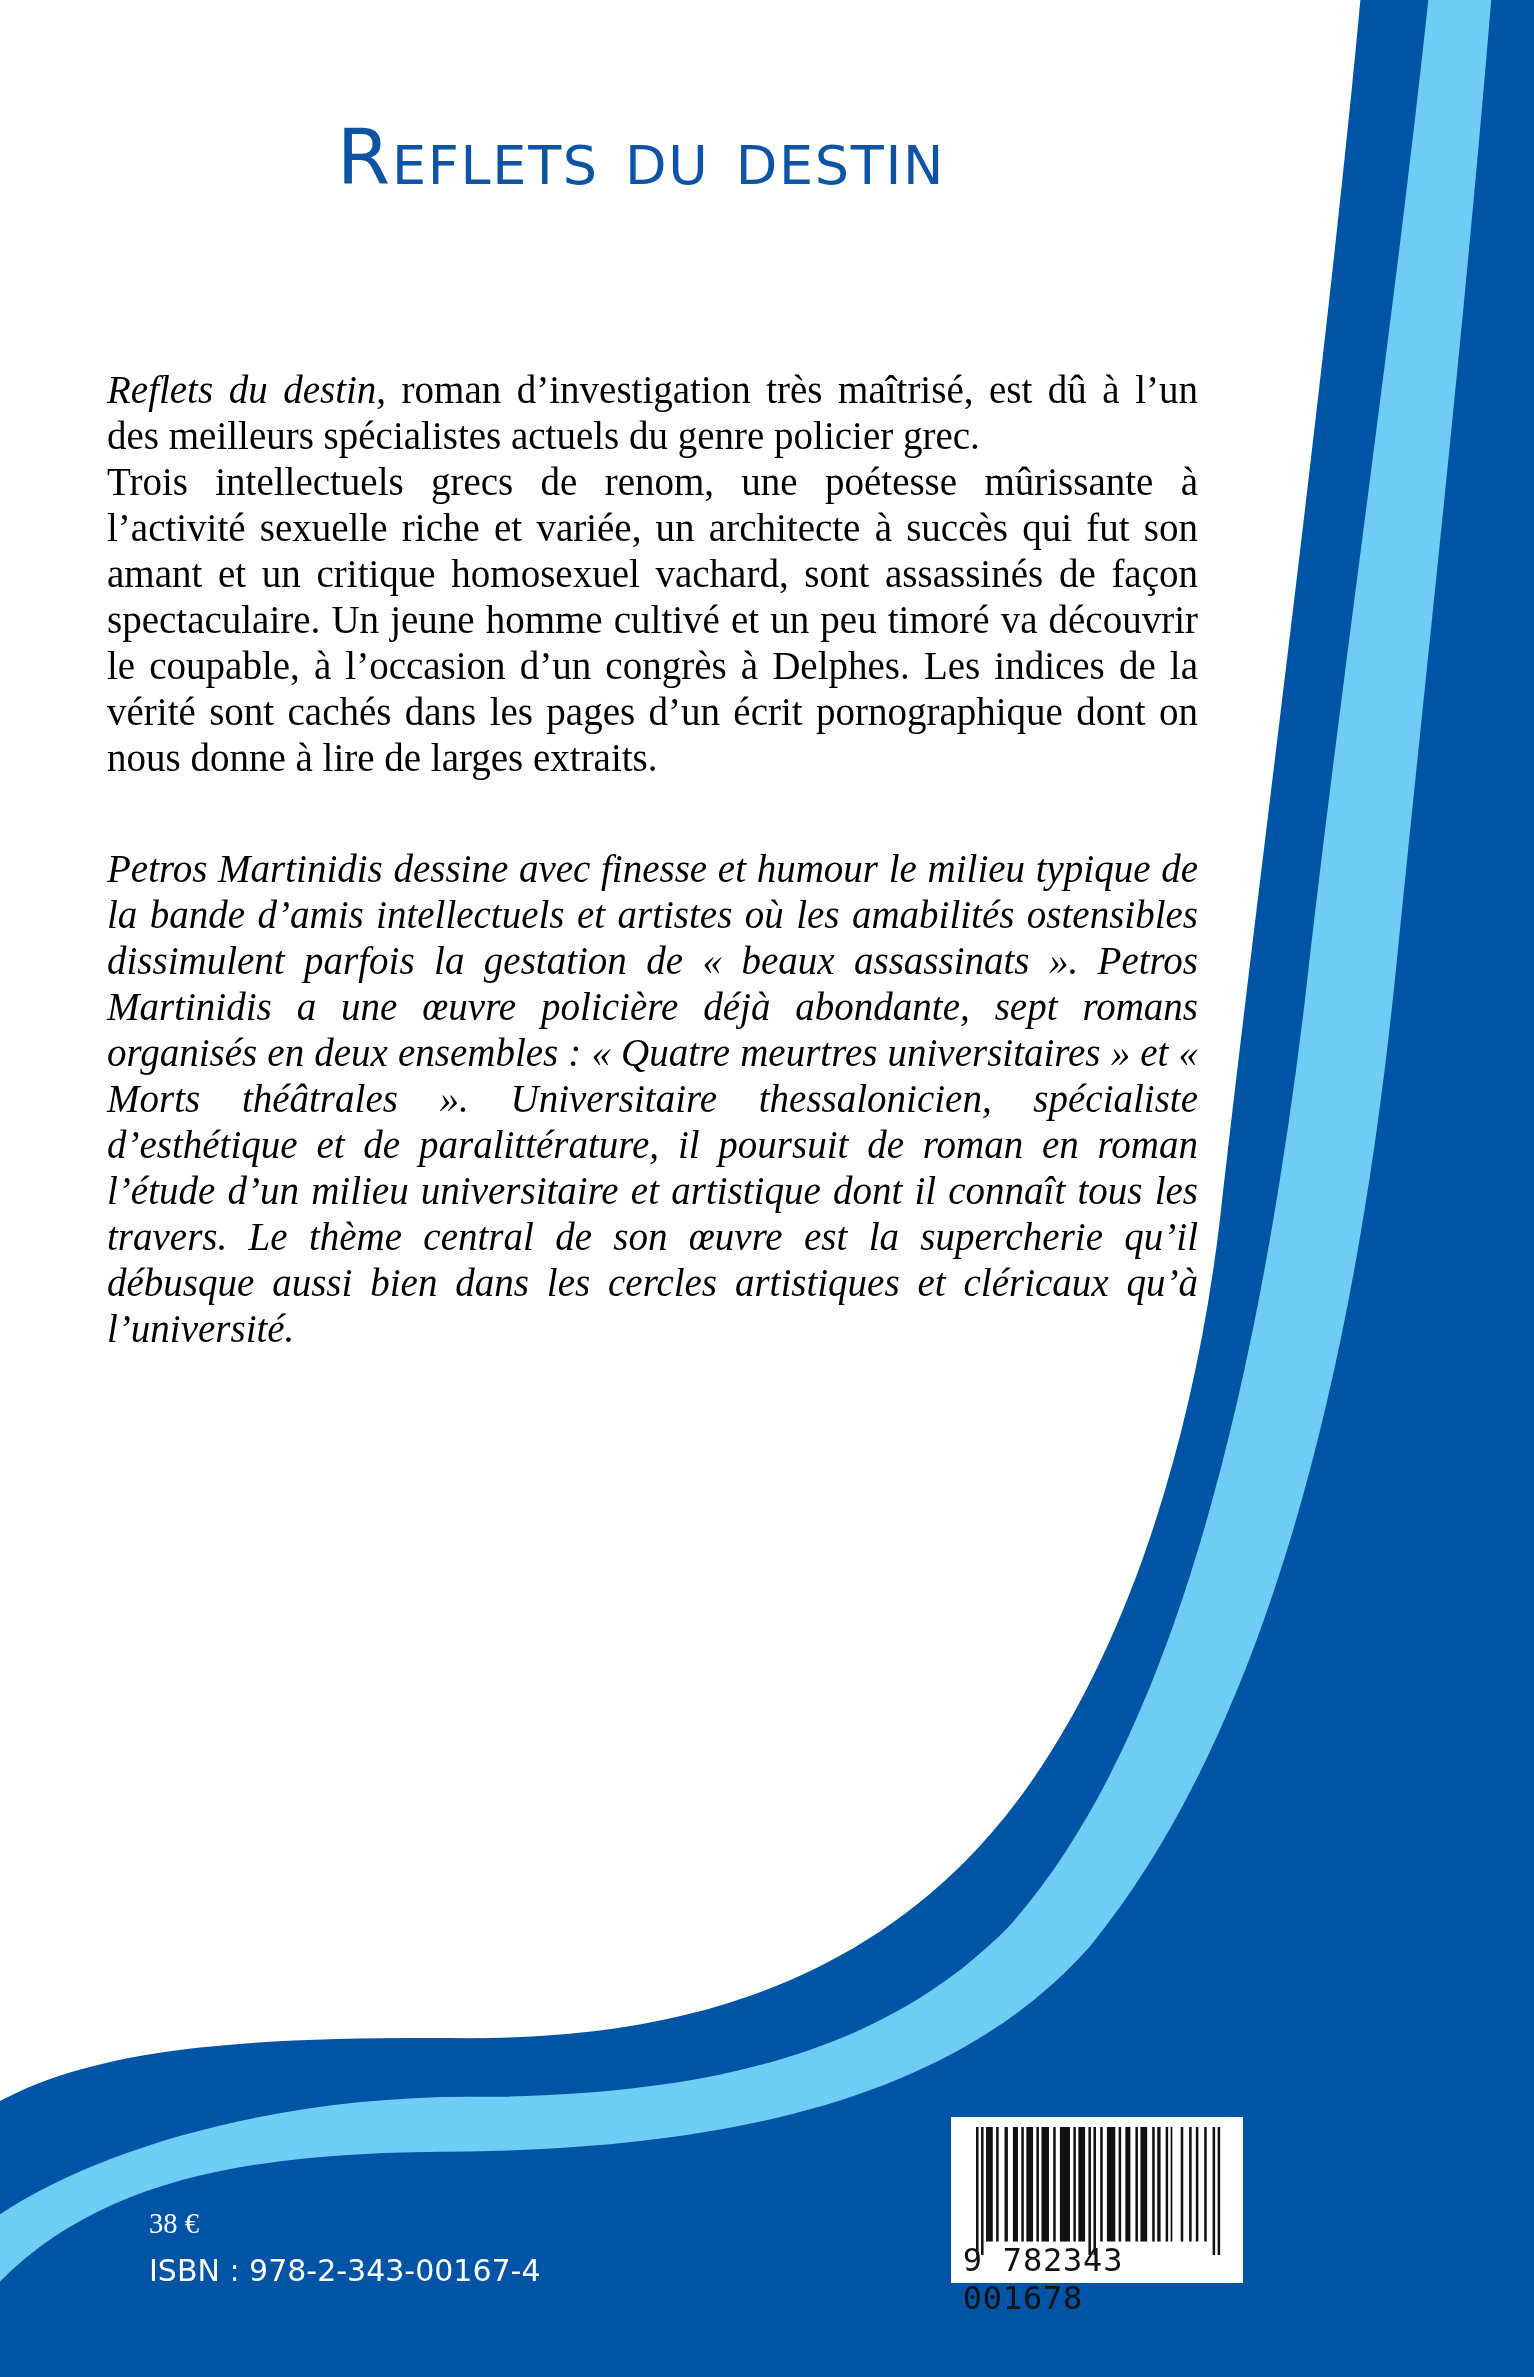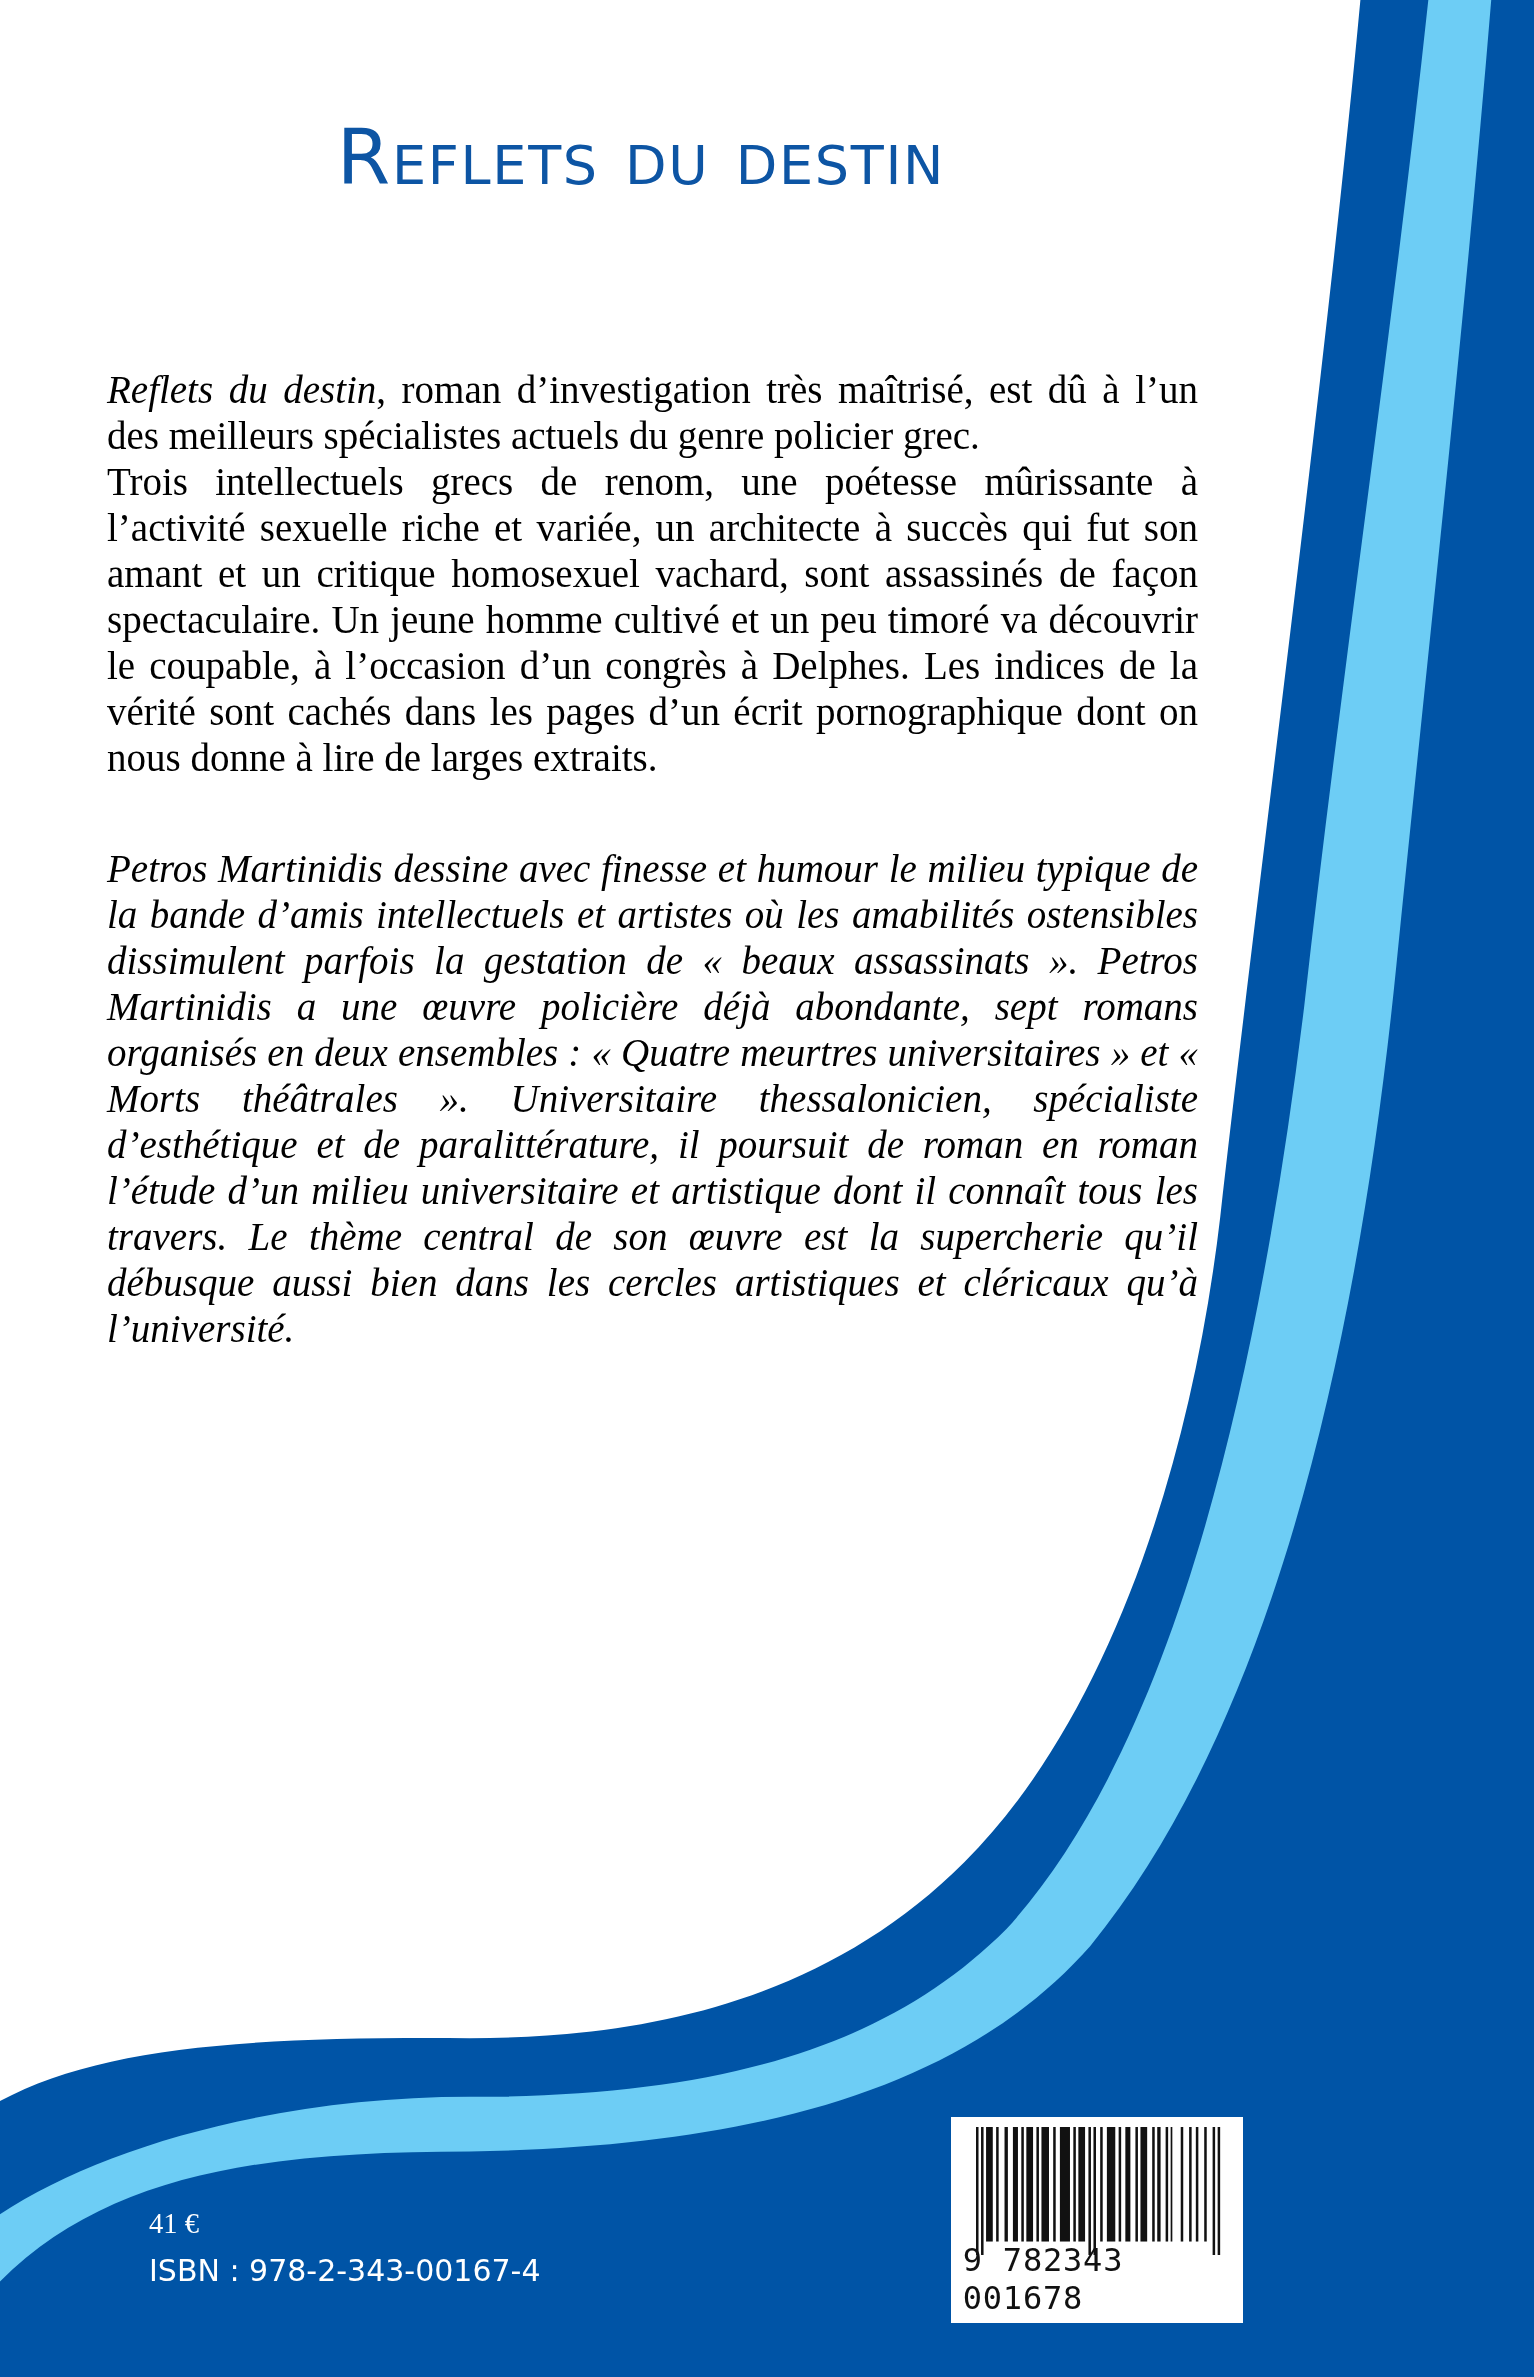--- a/index.html
+++ b/index.html
@@ -21,21 +21,21 @@
   .p2 .author { font-weight: normal; }
   .price {
     position: absolute; left: 149px; top: 2208px;
     font-family: "Liberation Serif", serif; color: #ffffff; font-size: 28.5px;
   }
   .isbn {
     position: absolute; left: 149px; top: 2253px;
     font-family: "DejaVu Sans", sans-serif; color: #ffffff; font-size: 30px;
   }
   .barcode-box {
-    position: absolute; left: 951px; top: 2117px; width: 292px; height: 206px;
+    position: absolute; left: 951px; top: 2117px; width: 292px; height: 166px;
     background: #ffffff;
   }
   .barcode-bars { position: absolute; left: 25px; top: 10px; width: 245px; height: 128px; }
   .barcode-digits {
     position: absolute; left: 11.7px; top: 124px; width: 277px;
     font-family: "DejaVu Sans Mono", monospace; color: #111; font-size: 32px; letter-spacing: 0.8px;
   }
 </style>
 </head>
 <body>
@@ -51,21 +51,21 @@
 
 <div class="body-text p1">
   <i>Reflets du destin</i><span>, roman d’investigation très maîtrisé, est dû à l’un des meilleurs spécialistes actuels du genre policier grec.</span><br>
   <span>Trois intellectuels grecs de renom, une poétesse mûrissante à l’activité sexuelle riche et variée, un architecte à succès qui fut son amant et un critique homosexuel vachard, sont assassinés de façon spectaculaire. Un jeune homme cultivé et un peu timoré va découvrir le coupable, à l’occasion d’un congrès à Delphes. Les indices de la vérité sont cachés dans les pages d’un écrit pornographique dont on nous donne à lire de larges extraits.</span>
 </div>
 
 <div class="body-text p2">
   <span class="author">Petros Martinidis</span><span> dessine avec finesse et humour le milieu typique de la bande d’amis intellectuels et artistes où les amabilités ostensibles dissimulent parfois la gestation de « beaux assassinats ». Petros Martinidis a une œuvre policière déjà abondante, sept romans organisés en deux ensembles : « Quatre meurtres universitaires » et « Morts théâtrales ». Universitaire thessalonicien, spécialiste d’esthétique et de paralittérature, il poursuit de roman en roman l’étude d’un milieu universitaire et artistique dont il connaît tous les travers. Le thème central de son œuvre est la supercherie qu’il débusque aussi bien dans les cercles artistiques et cléricaux qu’à l’université.</span>
 </div>
 
-<div class="price">41 €</div>
+<div class="price">38 €</div>
 <div class="isbn">ISBN : 978-2-343-00167-4</div>
 
 <div class="barcode-box">
   <svg class="barcode-bars" viewBox="0 0 292 152" preserveAspectRatio="none">
     <g fill="#111">
       <rect x="0" y="0" width="3" height="152"></rect>
         <rect x="6" y="0" width="3" height="152"></rect>
       <rect x="12" y="0" width="8" height="136"></rect>
         <rect x="24" y="0" width="3" height="136"></rect>
       <rect x="34" y="0" width="4" height="136"></rect>

